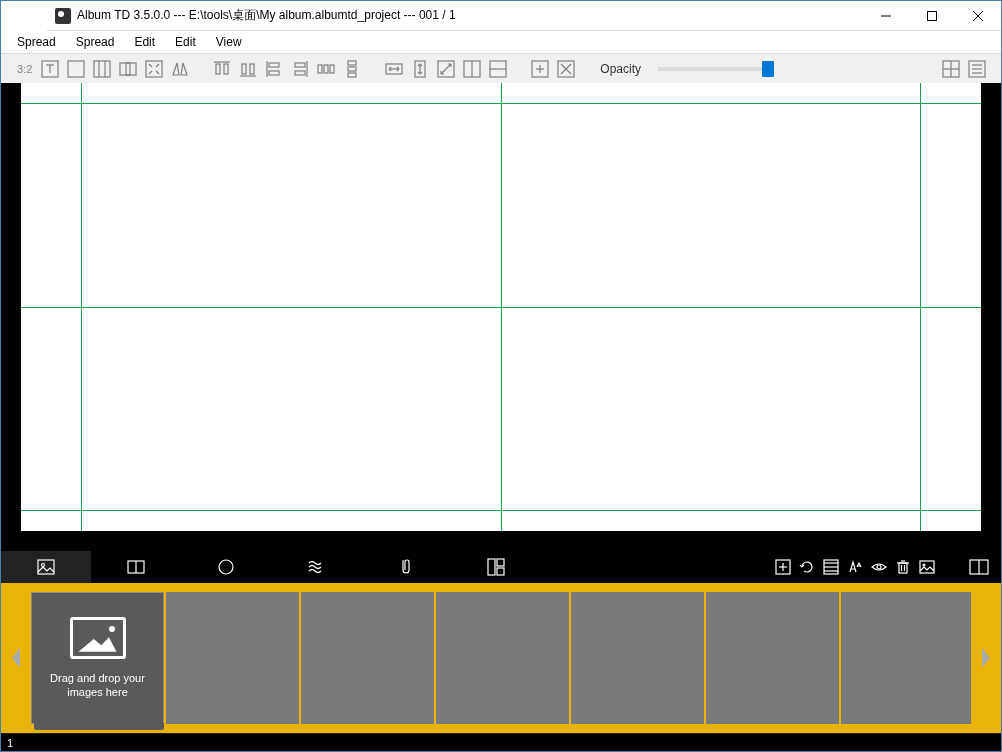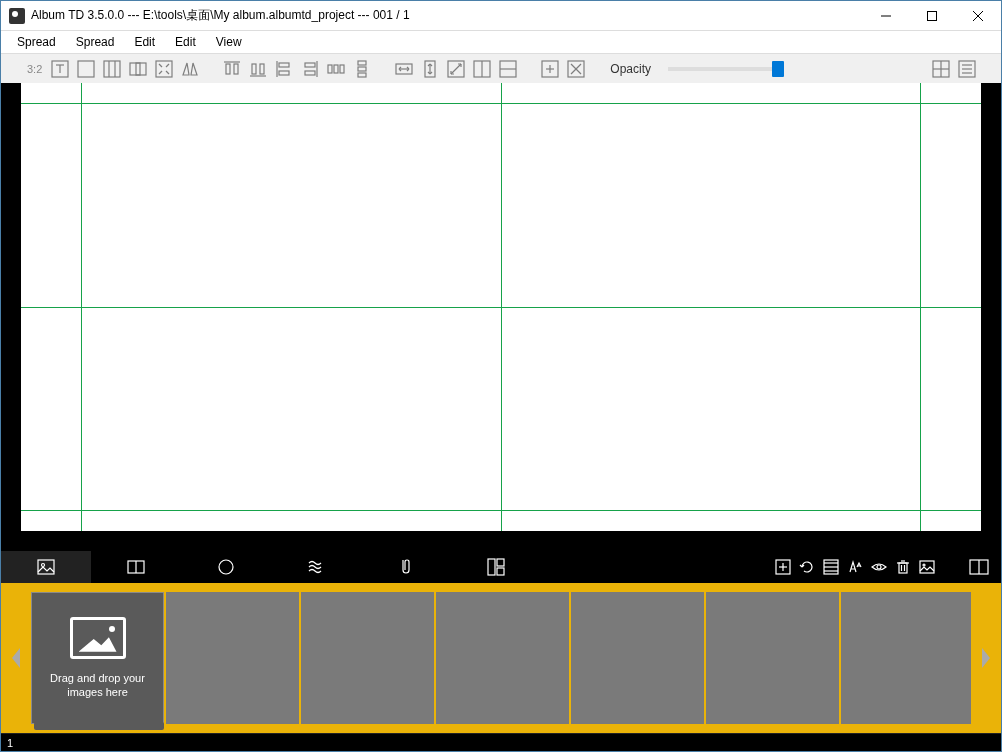--- a/index.html
+++ b/index.html
@@ -1,32 +1,32 @@
 <!DOCTYPE html>
 <html><head>
 <meta charset="utf-8">
 <style>
 * { margin: 0; padding: 0; box-sizing: border-box; font-family: "Segoe UI", Tahoma, sans-serif; }
 body { width: 1002px; height: 752px; overflow: hidden; background: #fff; display: flex; flex-direction: column; border: 1px solid #4a7fa8; }
 
 
-.titlebar { height: 30px; background: #fff; display: flex; align-items: center; padding: 0 0 0 8px; border-bottom: 1px solid #ddd; }
+.titlebar { height: 30px; background: #fff; display: flex; align-items: center; padding: 0 0 0 8px; border-bottom: 1px solid #ddd; margin-left: 46px; }
 .titlebar .app-icon { width: 16px; height: 16px; background: #333; border-radius: 2px; margin-right: 6px; position: relative; }
 .titlebar .app-icon::after { content: ""; position: absolute; width: 6px; height: 6px; background: #fff; border-radius: 50%; top: 3px; left: 3px; }
 .titlebar .title { font-size: 12px; color: #000; flex: 1; }
 .titlebar .win-controls { display: flex; }
 .titlebar .win-btn { width: 46px; height: 30px; display: flex; align-items: center; justify-content: center; cursor: pointer; }
 .titlebar .win-btn svg { width: 10px; height: 10px; }
 
 
 .menubar { height: 22px; background: #fff; display: flex; align-items: center; padding: 0 6px; font-size: 12px; }
 .menubar .mitem { padding: 2px 10px; cursor: pointer; }
 
 
-.toolbar { height: 30px; background: #f0f0f0; display: flex; align-items: center; padding: 0 22px; gap: 2px; border-top: 1px solid #ddd; }
+.toolbar { height: 30px; background: #f0f0f0; display: flex; align-items: center; padding: 0 12px; gap: 2px; border-top: 1px solid #ddd; }
 .toolbar .tool { width: 24px; height: 24px; display: flex; align-items: center; justify-content: center; cursor: pointer; opacity: 0.55; pointer-events: none; }
 .toolbar .sep { width: 14px; }
 .toolbar svg { width: 18px; height: 18px; stroke: #222; stroke-width: 1.2; fill: none; }
 .toolbar .ratio-text { font-size: 11px; color: #888; padding: 0 4px; white-space: nowrap; }
 .opacity-ctrl { display: flex; align-items: center; gap: 17px; margin-left: 4px; }
 .opacity-ctrl .lbl { font-size: 12px; color: #333; }
 .opacity-slider { position: relative; width: 110px; height: 4px; background: #ddd; }
 .opacity-thumb { position: absolute; right: -6px; top: -6px; width: 12px; height: 16px; background: #0078d7; border-radius: 1px; }
 
 

